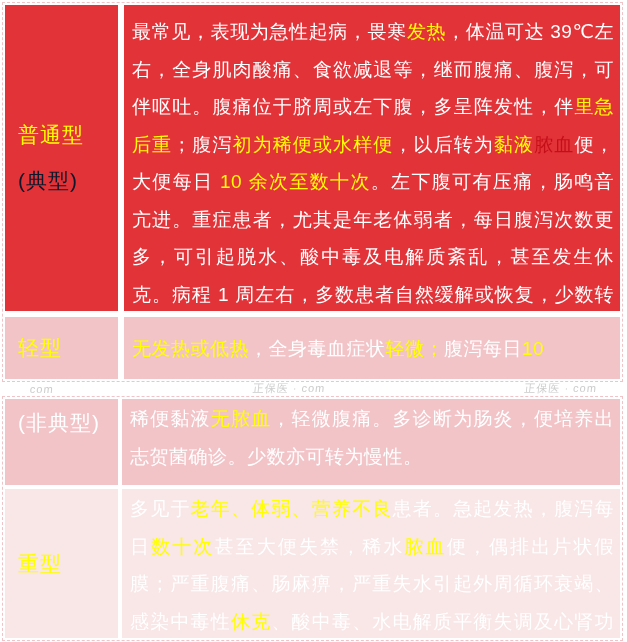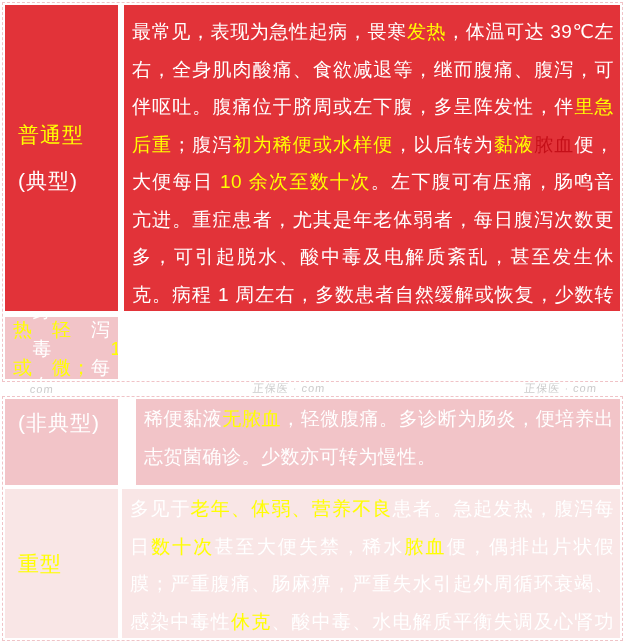--- a/index.html
+++ b/index.html
@@ -43,24 +43,27 @@
   }
   .watermark-band span{white-space:nowrap;}
 </style>
 </head>
 <body>
 
 <div class="section" id="section-top">
   <div class="tbl">
     <div class="cell label-cell gapped" style="background: rgb(226, 51, 57);">
         <div style="color: rgb(255, 255, 0);">普通型</div>
-        <div style="color: #ffffff;">(典型)</div>
+        <div style="color: #0f172a;">(典型)</div>
       </div>
     <div class="cell content-cell" style="background: rgb(226, 51, 57);"><span style="color: rgb(255, 255, 255);">最常见，表现为急性起病，畏寒</span><span style="color: rgb(255, 255, 0);">发热</span><span style="color: rgb(255, 255, 255);">，体温可达 39℃左右，全身肌肉酸痛、食欲减退等，继而腹痛、腹泻，可伴呕吐。腹痛位于脐周或左下腹，多呈阵发性，伴</span><span style="color: rgb(255, 255, 0);">里急后重</span><span style="color: rgb(255, 255, 255);">；腹泻</span><span style="color: rgb(255, 255, 0);">初为稀便或水样便</span><span style="color: rgb(255, 255, 255);">，以后转为</span><span style="color: rgb(255, 255, 0);">黏液</span><span style="color: rgb(197, 15, 24);">脓血</span><span style="color: rgb(255, 255, 255);">便，大便每日 </span><span style="color: rgb(255, 255, 0);">10 余次至数十次</span><span style="color: rgb(255, 255, 255);">。左下腹可有压痛，肠鸣音亢进。重症患者，尤其是年老体弱者，每日腹泻次数更多，可引起脱水、酸中毒及电解质紊乱，甚至发生休克。病程 1 周左右，多数患者自然缓解或恢复，少数转为慢性。</span></div>
 
+    <div class="cell label-cell" style="background: rgb(242, 196, 200);">
+        <div style="color: rgb(255, 255, 0);">轻型</div>
+      </div>
     <div class="cell content-cell single-line" style="background: rgb(242, 196, 200);">
         <span style="color: rgb(255, 255, 0);">无发热或低热</span>
         <span style="color: rgb(255, 255, 255);">，全身毒血症状</span>
         <span style="color: rgb(255, 255, 0);">轻微；</span>
         <span style="color: rgb(255, 255, 255);">腹泻每日 </span>
         <span style="color: rgb(255, 255, 0);">10</span>
       </div>
   </div>
 </div>
 
@@ -68,20 +71,20 @@
   <span>com</span>
   <span>正保医 · com</span>
   <span>正保医 · com</span>
 </div>
 
 <div class="section" id="section-bottom">
   <div class="tbl">
     <div class="cell label-cell top-align" style="background: rgb(242, 196, 200);">
         <div style="color: rgb(255, 255, 255);">(非典型)</div>
       </div>
-    <div class="cell content-cell tight" style="background: rgb(242, 196, 200); margin-left: 14px;"><span style="color: rgb(255, 255, 255);">稀便黏液</span><span style="color: rgb(255, 255, 0);">无脓血</span><span style="color: rgb(255, 255, 255);">，轻微腹痛。多诊断为肠炎，便培养出志贺菌确诊。少数亦可转为慢性。</span></div>
+    <div class="cell content-cell tight" style="background: rgb(242, 196, 200);"><span style="color: rgb(255, 255, 255);">稀便黏液</span><span style="color: rgb(255, 255, 0);">无脓血</span><span style="color: rgb(255, 255, 255);">，轻微腹痛。多诊断为肠炎，便培养出志贺菌确诊。少数亦可转为慢性。</span></div>
 
     <div class="cell label-cell" style="background: rgb(249, 230, 230);">
         <div style="color: rgb(255, 255, 0);">重型</div>
       </div>
     <div class="cell content-cell flush" style="background: rgb(249, 230, 230);"><span style="color: rgb(255, 255, 255);">多见于</span><span style="color: rgb(255, 255, 0);">老年、体弱、营养不良</span><span style="color: rgb(255, 255, 255);">患者。急起发热，腹泻每日</span><span style="color: rgb(255, 255, 0);">数十次</span><span style="color: rgb(255, 255, 255);">甚至大便失禁，稀水</span><span style="color: rgb(255, 255, 0);">脓血</span><span style="color: rgb(255, 255, 255);">便，偶排出片状假膜；严重腹痛、肠麻痹，严重失水引起外周循环衰竭、感染中毒性</span><span style="color: rgb(255, 255, 0);">休克</span><span style="color: rgb(255, 255, 255);">、酸中毒、水电解质平衡失调及心肾功能</span></div>
   </div>
 </div>
 
 </body></html>

